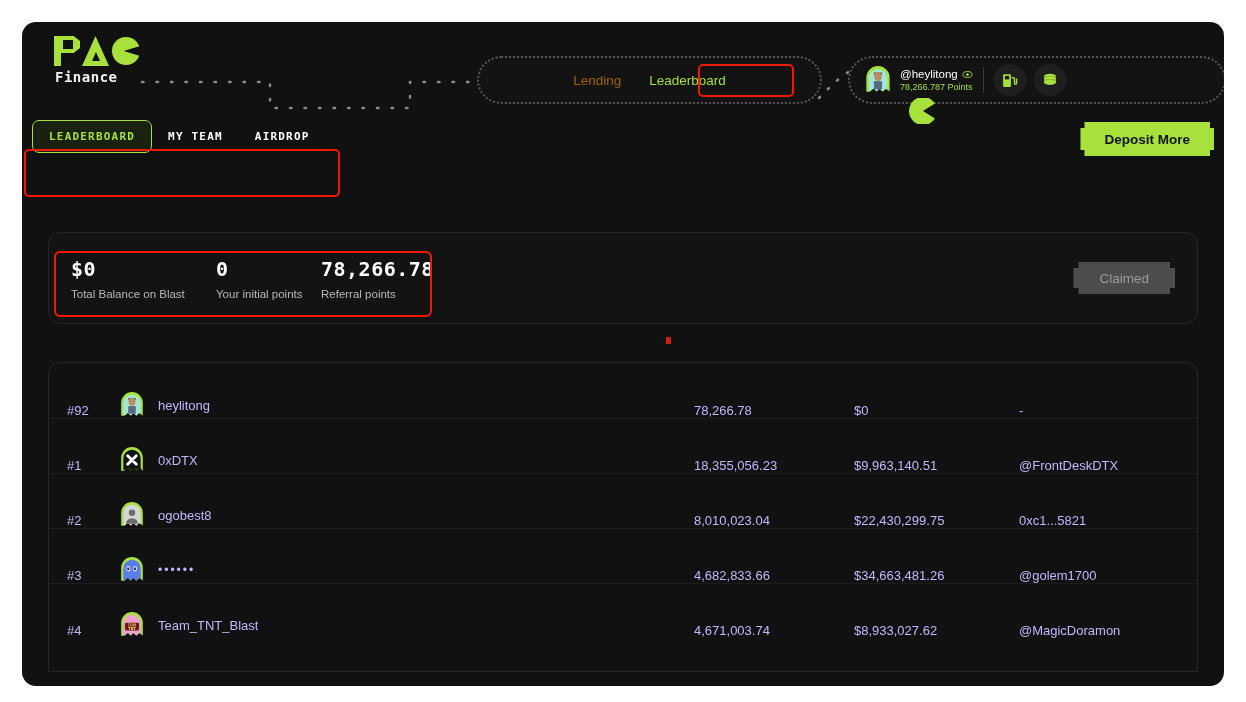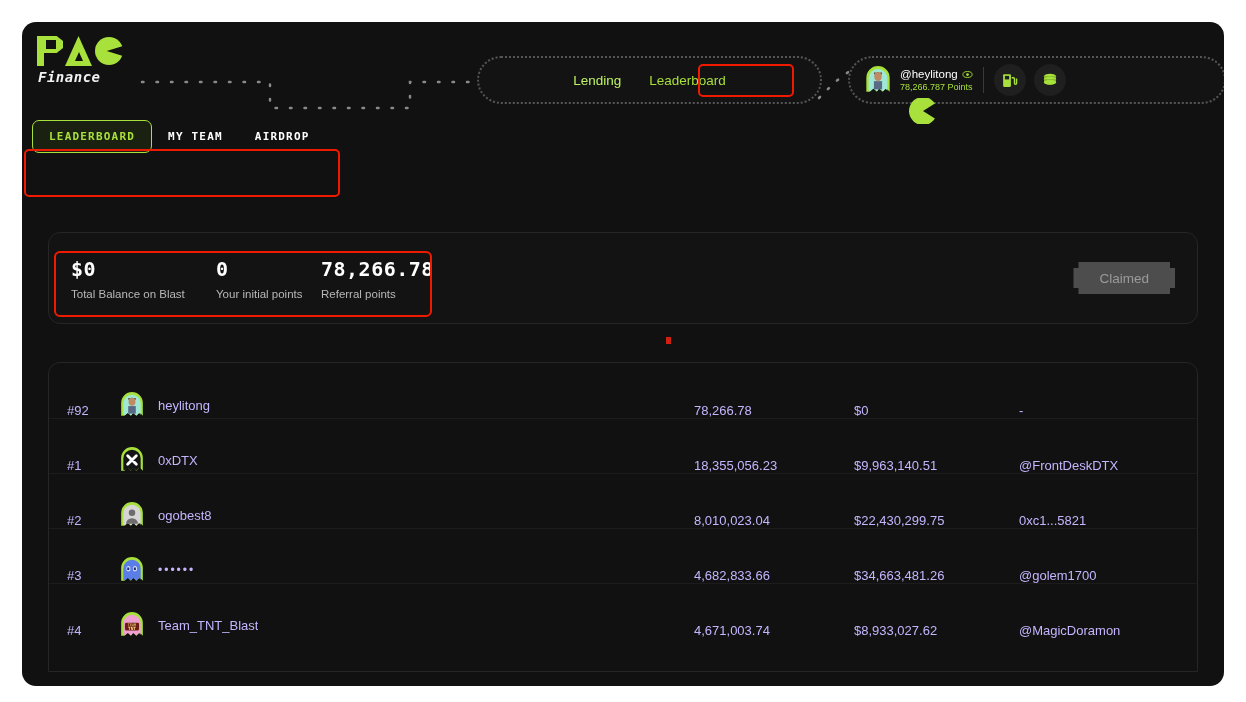--- a/index.html
+++ b/index.html
@@ -7,21 +7,21 @@
   body { font-family:"Liberation Sans", sans-serif; }
 
   .app {
     position:absolute; left:22px; top:22px; width:1202px; height:664px;
     background:#111111; border-radius:14px; overflow:hidden;
   }
 
   
   .header { position:relative; height:78px; }
 
-  .logo { position:absolute; left:15px; top:14px; width:96px; height:52px;font-style:italic; }
+  .logo { position:absolute; left:32px; top:14px; width:96px; height:52px; }
   .logo-mark { position:relative; width:82px; height:30px; }
   .logo-p { position:absolute; left:0; top:0; width:26px; height:30px; }
   .logo-p-stem { position:absolute; left:0; top:0; width:7px; height:30px; background:#a8e03c; }
   .logo-p-bowl { position:absolute; left:5px; top:0; width:21px; height:17px; background:#a8e03c;
                  clip-path:polygon(0 0, 70% 0, 100% 30%, 100% 70%, 70% 100%, 0 100%); }
   .logo-p-hole { position:absolute; left:9px; top:4px; width:10px; height:9px; background:#111111; }
   .logo-a { position:absolute; left:28px; top:0; width:27px; height:30px; background:#a8e03c;
             clip-path:polygon(50% 0, 100% 100%, 0 100%); }
   .logo-a-hole { position:absolute; left:38px; top:16px; width:8px; height:9px; background:#111111;
                  clip-path:polygon(50% 0, 100% 100%, 0 100%); }
@@ -30,21 +30,21 @@
   .logo-text { position:absolute; left:1px; top:33px; font-size:14px; letter-spacing:0.5px;
                color:#f2f2f2; font-family:"DejaVu Sans Mono", monospace; font-weight:700; }
 
   .dotpath { position:absolute; pointer-events:none; }
 
   .navpill {
     position:absolute; left:455px; top:34px; width:345px; height:48px;
     border:2px dotted #555; border-radius:24px; background:#131313;
     display:flex; align-items:center; justify-content:center; gap:0px;
   }
-  .navitem { font-size:13.5px; color:#bef264; padding:7px 14px; cursor:pointer; white-space:nowrap; }
+  .navitem { font-size:13.5px; color:#a16207; padding:7px 14px; cursor:pointer; white-space:nowrap; }
   .navitem.active { color:#a8e03c; }
   .nav-hl {
     position:absolute; left:676px; top:42px; width:96px; height:33px;
     border:2.5px solid #f01a00; border-radius:5px; pointer-events:none;
   }
 
   .userpill {
     position:absolute; left:826px; top:34px; width:378px; height:48px;
     border:2px dotted #555; border-radius:24px; background:#131313;
     display:flex; align-items:center; padding:0 10px;
@@ -226,20 +226,21 @@
       <path d="M12,12 L23,5 A13,13 0 1 0 23,19 Z" fill="#a8e03c"></path>
     </svg>
   </div>
 
   <div class="tabsrow">
     <div class="tabs">
       <div class="tab active">LEADERBOARD</div>
       <div class="tab">MY TEAM</div>
       <div class="tab">AIRDROP</div>
     </div>
+    <div class="deposit">Deposit More</div>
   </div>
 
   <div class="panel">
     <div class="stats">
       <div class="stat">
         <div class="stat-val">$0</div>
         <div class="stat-lbl">Total Balance on Blast</div>
       </div>
       <div class="stat">
         <div class="stat-val">0</div>

